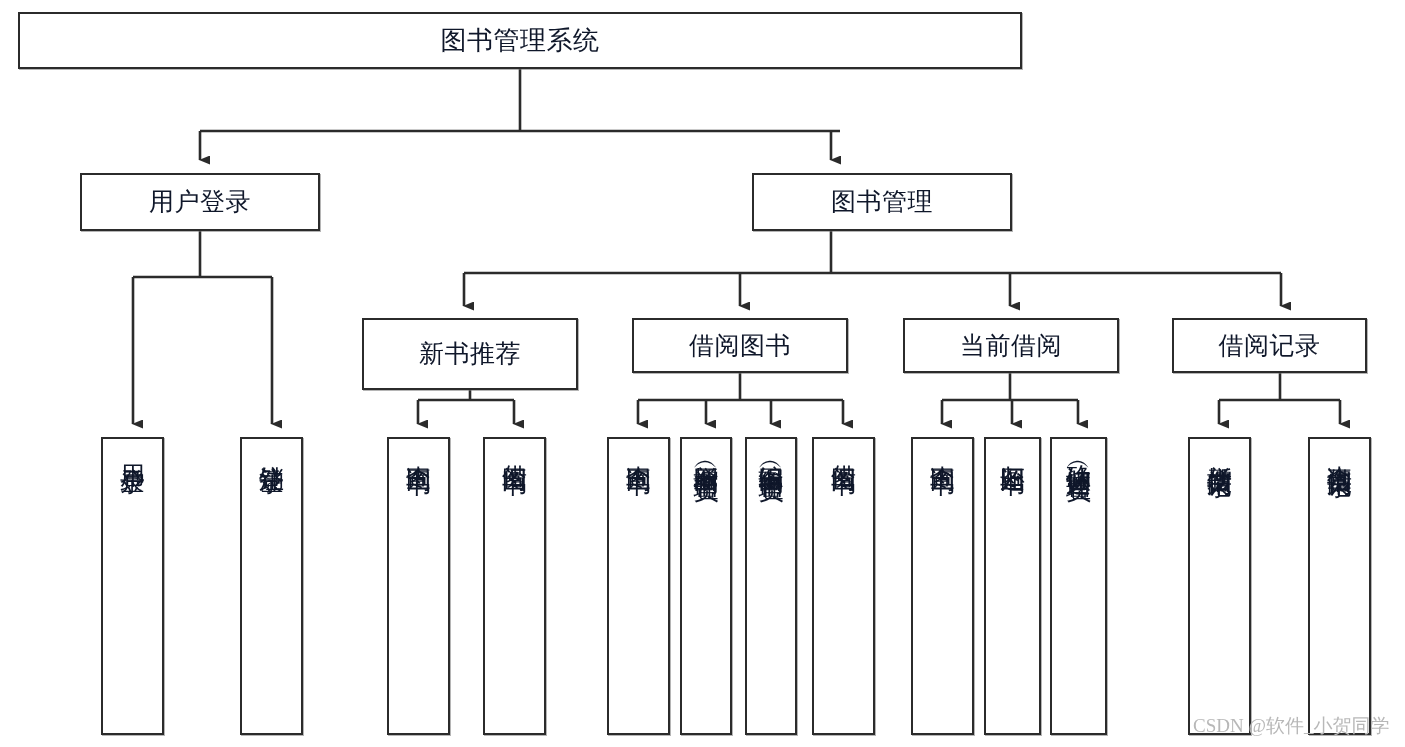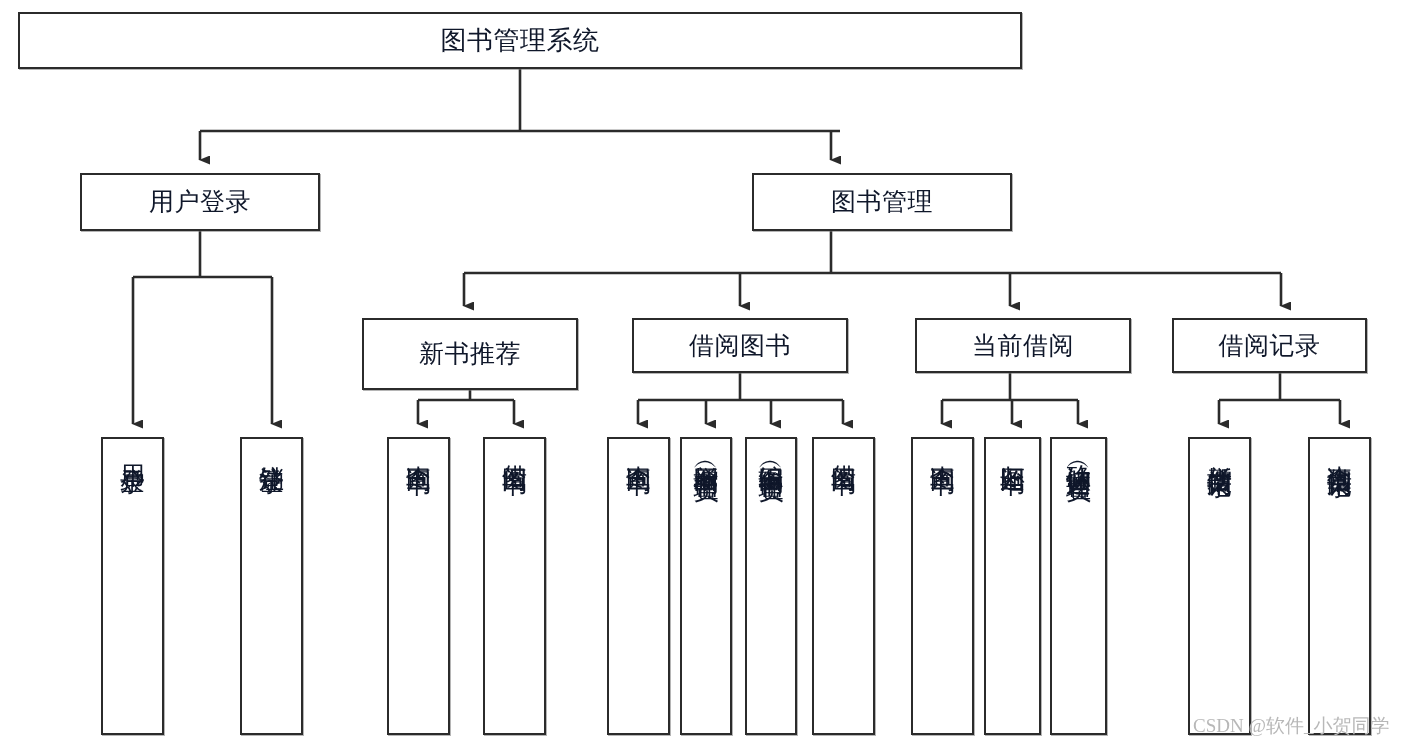--- a/index.html
+++ b/index.html
@@ -136,21 +136,21 @@
         <span class="node-label">图书管理</span>
       </div>
     </div>
   <div id="level3-nodes">
       <div class="node horizontal" style="left: 362px; top: 318px; width: 216px; height: 72px;">
         <span class="node-label">新书推荐</span>
       </div>
       <div class="node horizontal" style="left: 632px; top: 318px; width: 216px; height: 55px;">
         <span class="node-label">借阅图书</span>
       </div>
-      <div class="node horizontal" style="left: 903px; top: 318px; width: 216px; height: 55px; margin-left: 12px;">
+      <div class="node horizontal" style="left: 903px; top: 318px; width: 216px; height: 55px;">
         <span class="node-label">当前借阅</span>
       </div>
       <div class="node horizontal" style="left: 1172px; top: 318px; width: 195px; height: 55px;">
         <span class="node-label">借阅记录</span>
       </div>
     </div>
   <div id="leaf-nodes">
       <div class="node vertical" style="left: 101px; top: 437px; width: 63px; height: 298px;">
         <span class="node-label">用户登录</span>
       </div>

